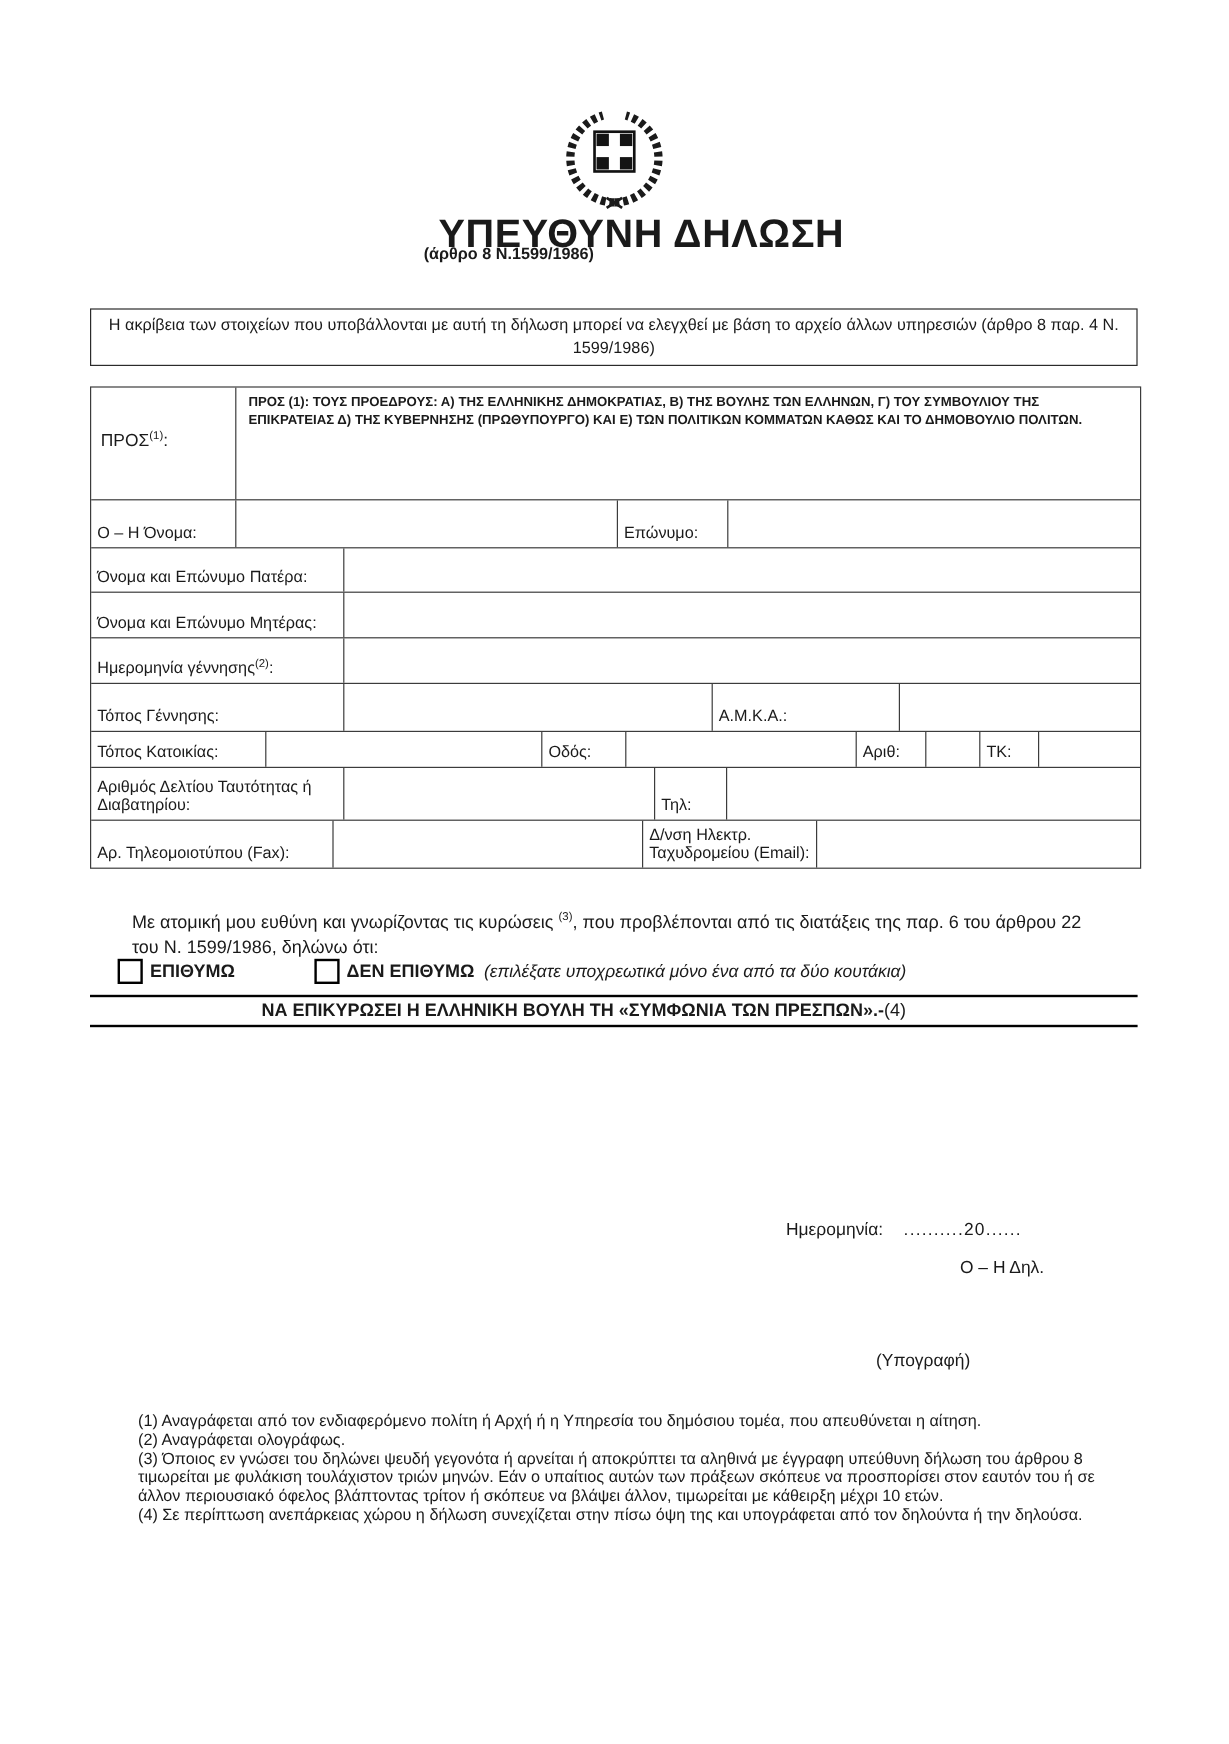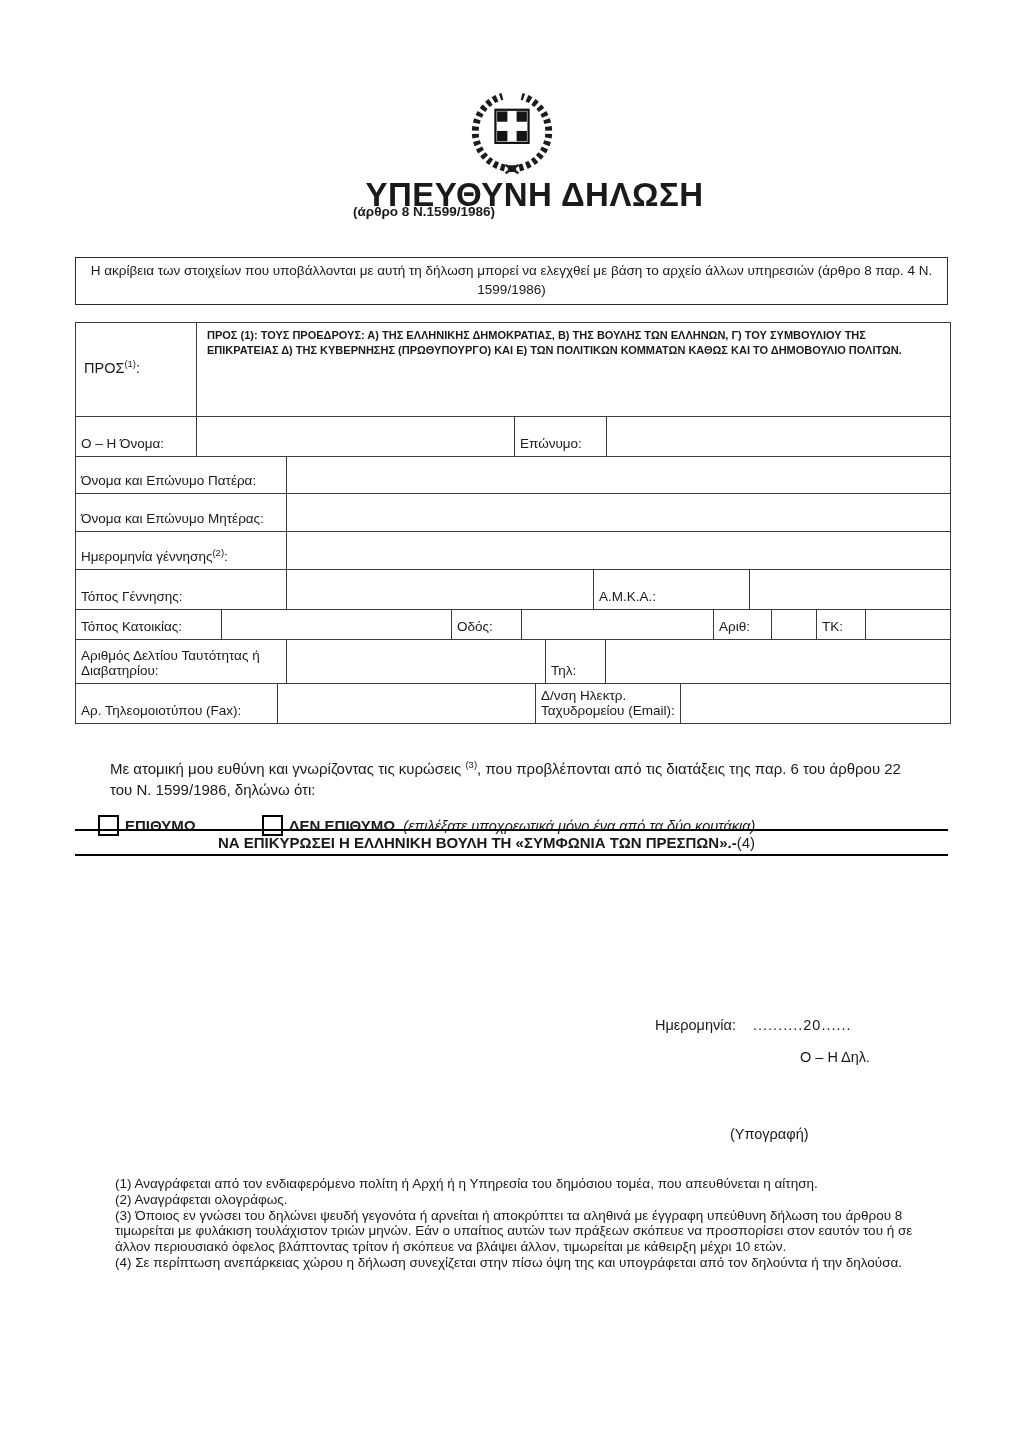--- a/index.html
+++ b/index.html
@@ -59,21 +59,21 @@
   }
   sup { font-size:9.5px; vertical-align:super; line-height:0; }
 
   
   .decl-intro {
     position:absolute; left:110px; top:759px; width:800px;
     font-size:15px; line-height:1.37;
   }
   .choices {
     position:absolute; left:98px; top:799px; width:840px;
-    display:flex; align-items:center; font-size:15px;margin-top:16px;
+    display:flex; align-items:center; font-size:15px;
   }
   .checkbox {
     width:21px; height:21px; border:2.5px solid #000;
     background:#fff; flex:0 0 auto;
   }
   .choice-label { font-weight:bold; margin-left:6px; }
   .choices-note { font-style:italic; font-size:14.5px; margin-left:8px; }
   .gap-lg { width:66px; flex:0 0 auto; }
 
   .statement-band {

